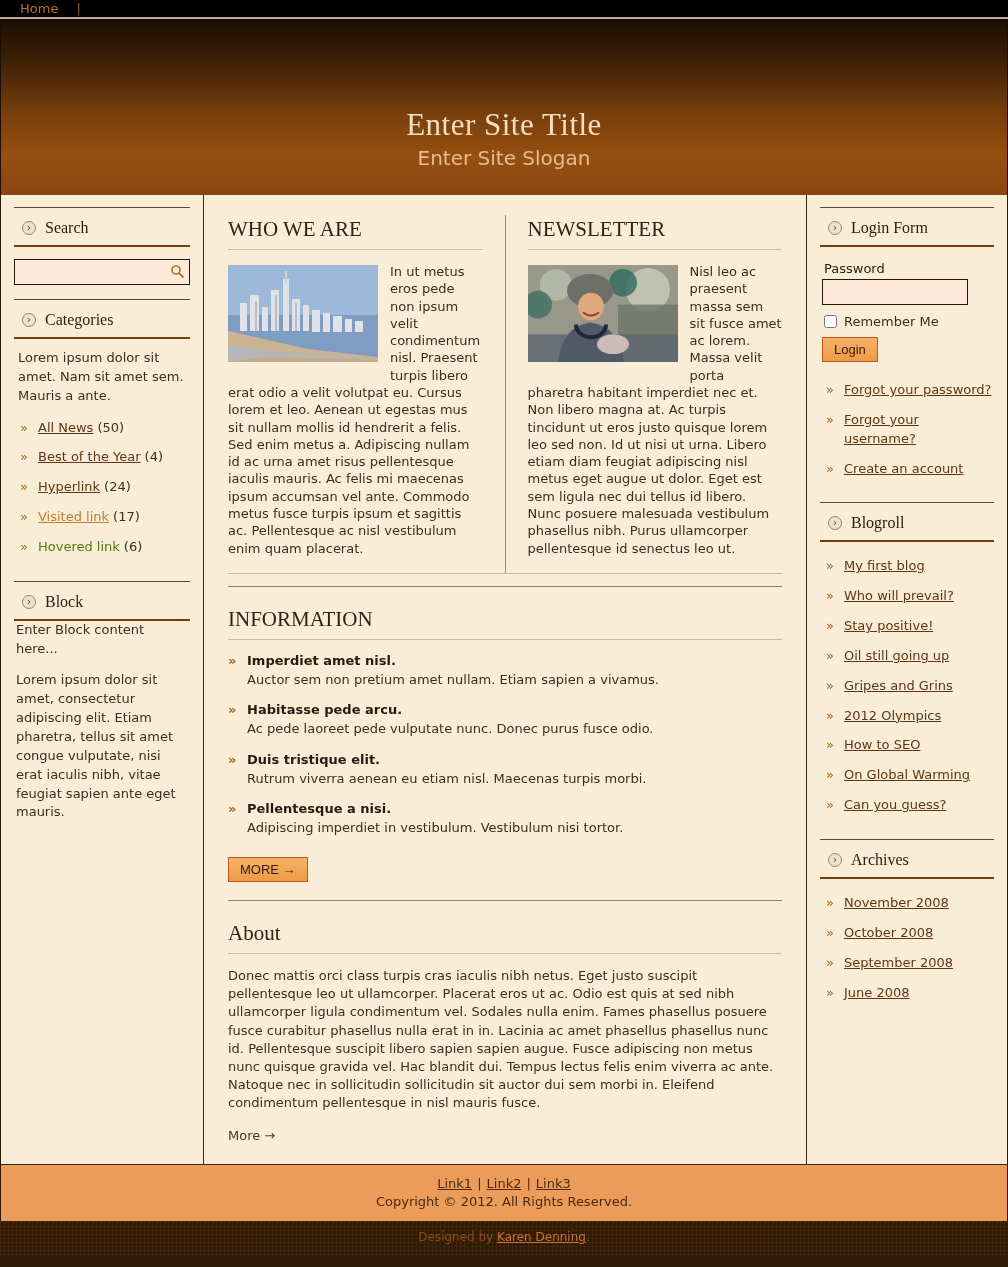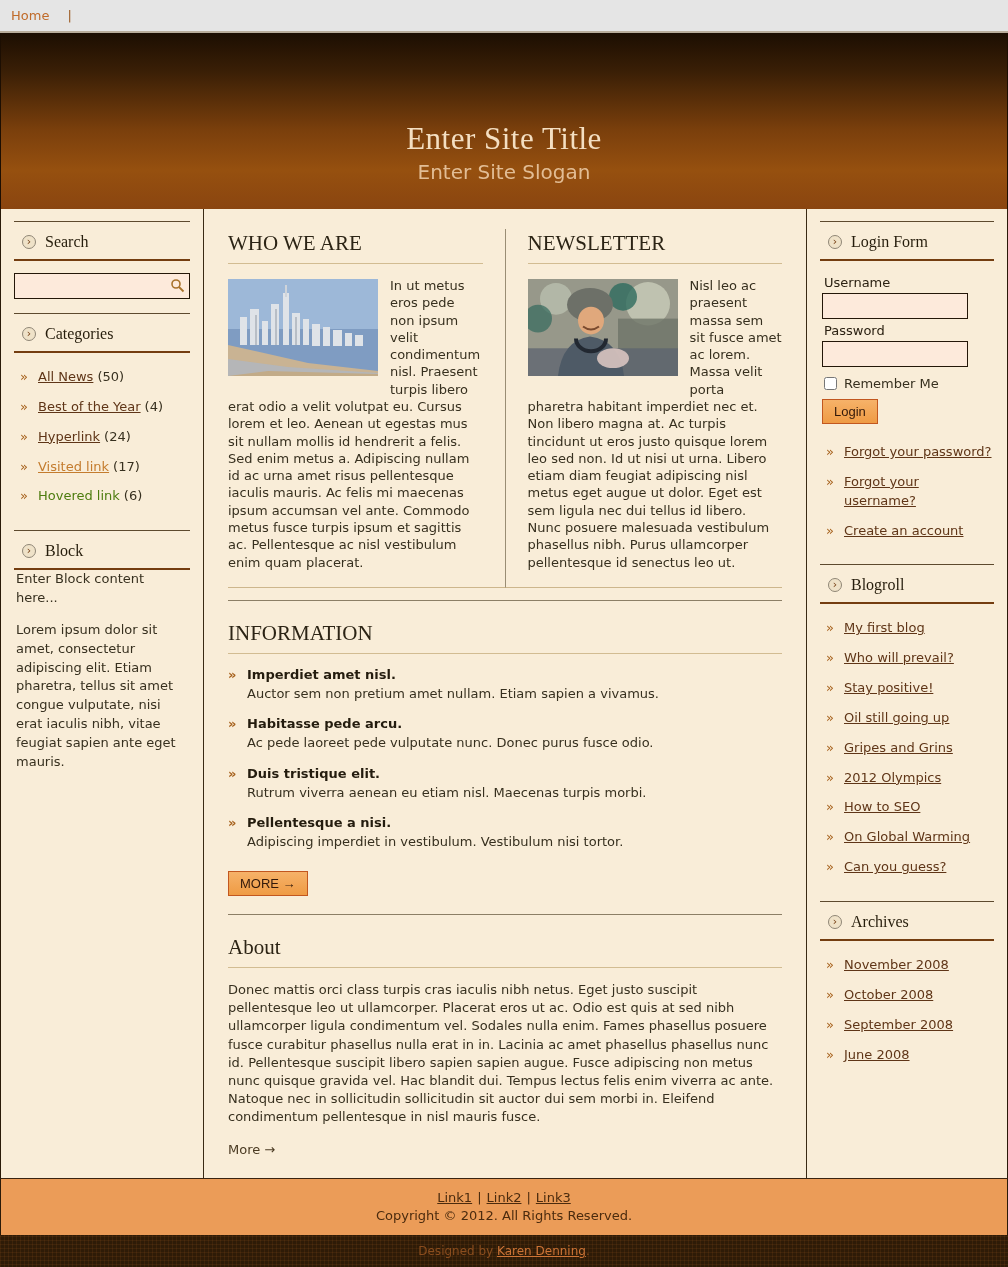--- a/index.html
+++ b/index.html
@@ -5,22 +5,22 @@
   * { margin:0; padding:0; box-sizing:border-box; }
   html,body { width:1008px; }
   body {
     font-family:"DejaVu Sans","Liberation Sans",sans-serif;
     font-size:13px; color:#37301f; background:#2e1b07;
   }
   .page { width:1008px; }
 
   
   .topbar {
-    height:33px; background:#e5e5e5; border-bottom:2px solid #b9ad9c;
-    display:flex; align-items:center; padding:0 11px; gap:18px;
+    height:19px; background:#000000; border-bottom:2px solid #b9ad9c;
+    display:flex; align-items:center; padding:0 20px; gap:18px;
   }
   .topbar a { color:#c06b2a; text-decoration:none; font-size:13px; }
   .topbar .sep { color:#9c5a22; }
 
   
   .header {
     height:176px;
     background:linear-gradient(#1c0e02 0%, #3a1f06 22%, #7a3f0c 55%, #96500f 78%, #8a4510 100%);
     border-left:1px solid #1c0e02; border-right:1px solid #1c0e02;
     text-align:center; padding-top:58px;
@@ -163,20 +163,21 @@
           </span>
         </div>
       </div>
 
       <div class="module">
         <div class="module-head">
           <span class="circle-icon">›</span>
           <span>Categories</span>
         </div>
         <div class="module-body">
+          <p class="side-text" style="margin-bottom:8px;">Lorem ipsum dolor sit amet. Nam sit amet sem. Mauris a ante.</p>
           <ul class="linklist">
 
               <li>
                 <span class="bullet">»</span>
                 <span><a href="#" class="side-link">All News</a><span class="count">(50)</span></span>
               </li>
 
               <li>
                 <span class="bullet">»</span>
                 <span><a href="#" class="side-link">Best of the Year</a><span class="count">(4)</span></span>
@@ -320,24 +321,20 @@
 
     <aside class="sidebar right">
 
       <div class="module">
         <div class="module-head">
           <span class="circle-icon">›</span>
           <span>Login Form</span>
         </div>
         <div class="module-body">
           <div class="login-field">
-            <label>Username</label>
-            <input type="text" value="" style="">
-          </div>
-          <div class="login-field">
             <label>Password</label>
             <input type="password" value="" style="">
           </div>
           <div class="remember">
             <input type="checkbox" style="">
             <span>Remember Me</span>
           </div>
           <button class="btn" style="margin-top:0;">Login</button>
 
           <ul class="linklist login-links">

